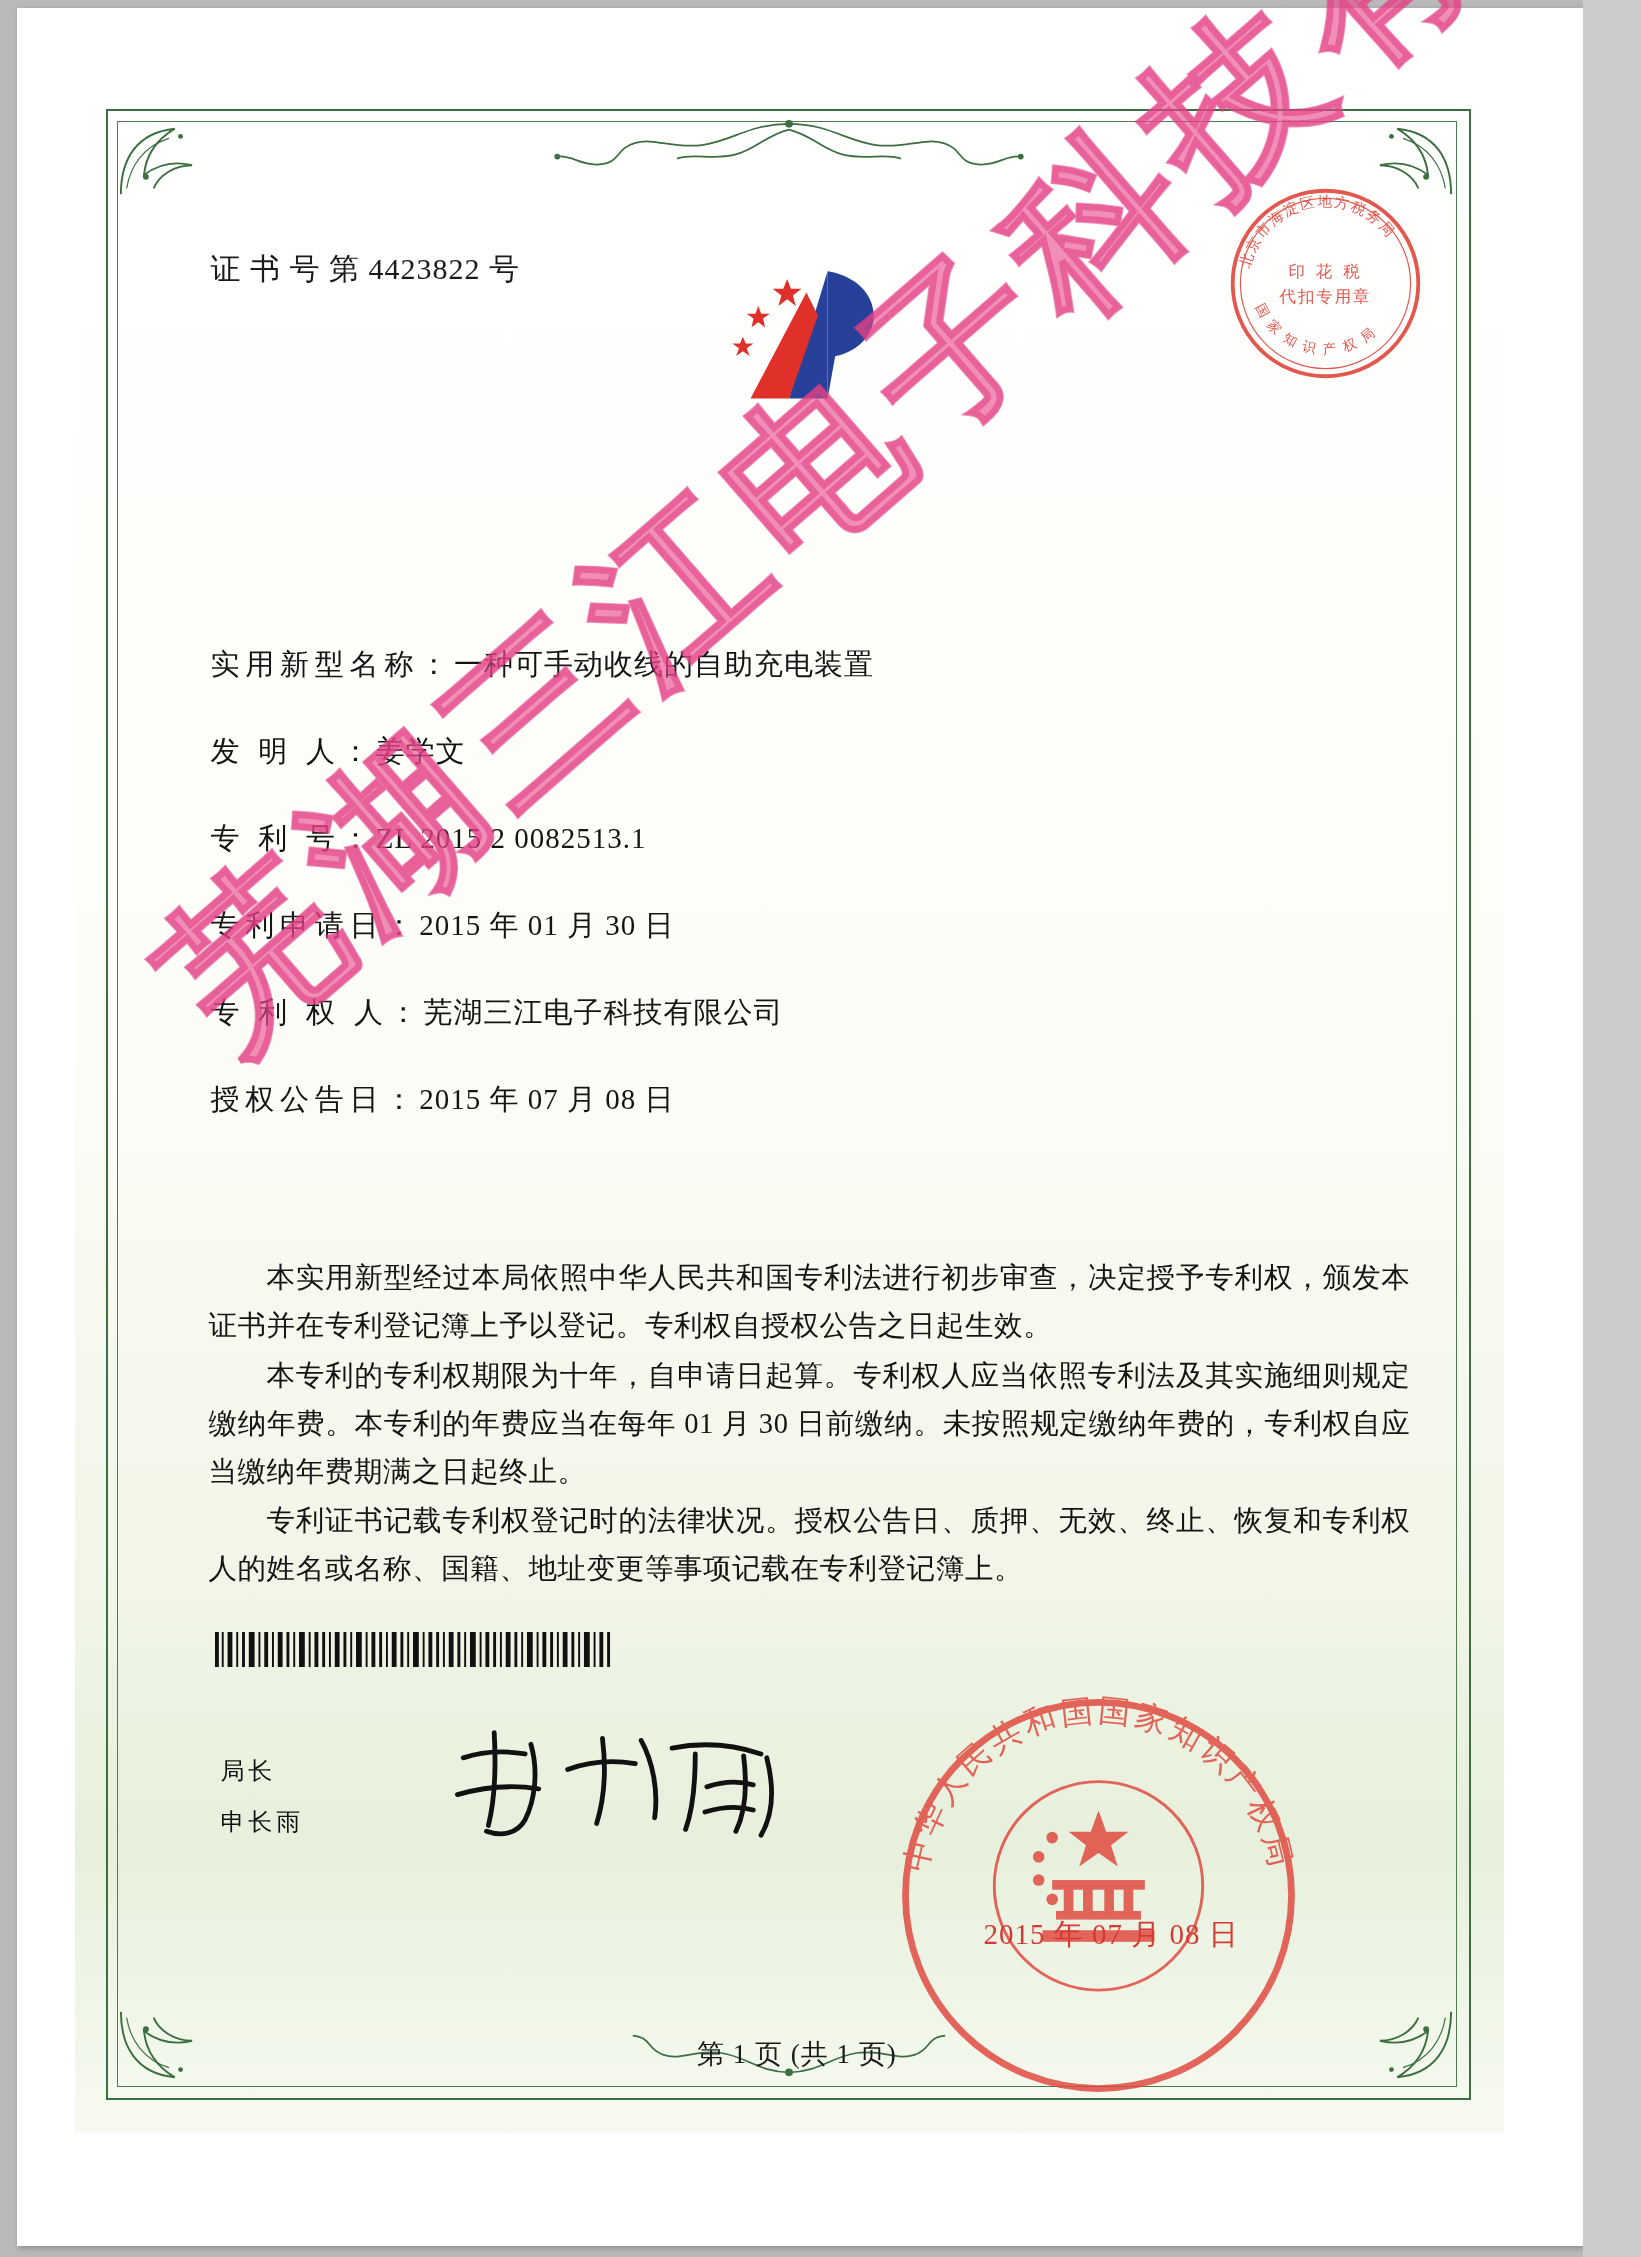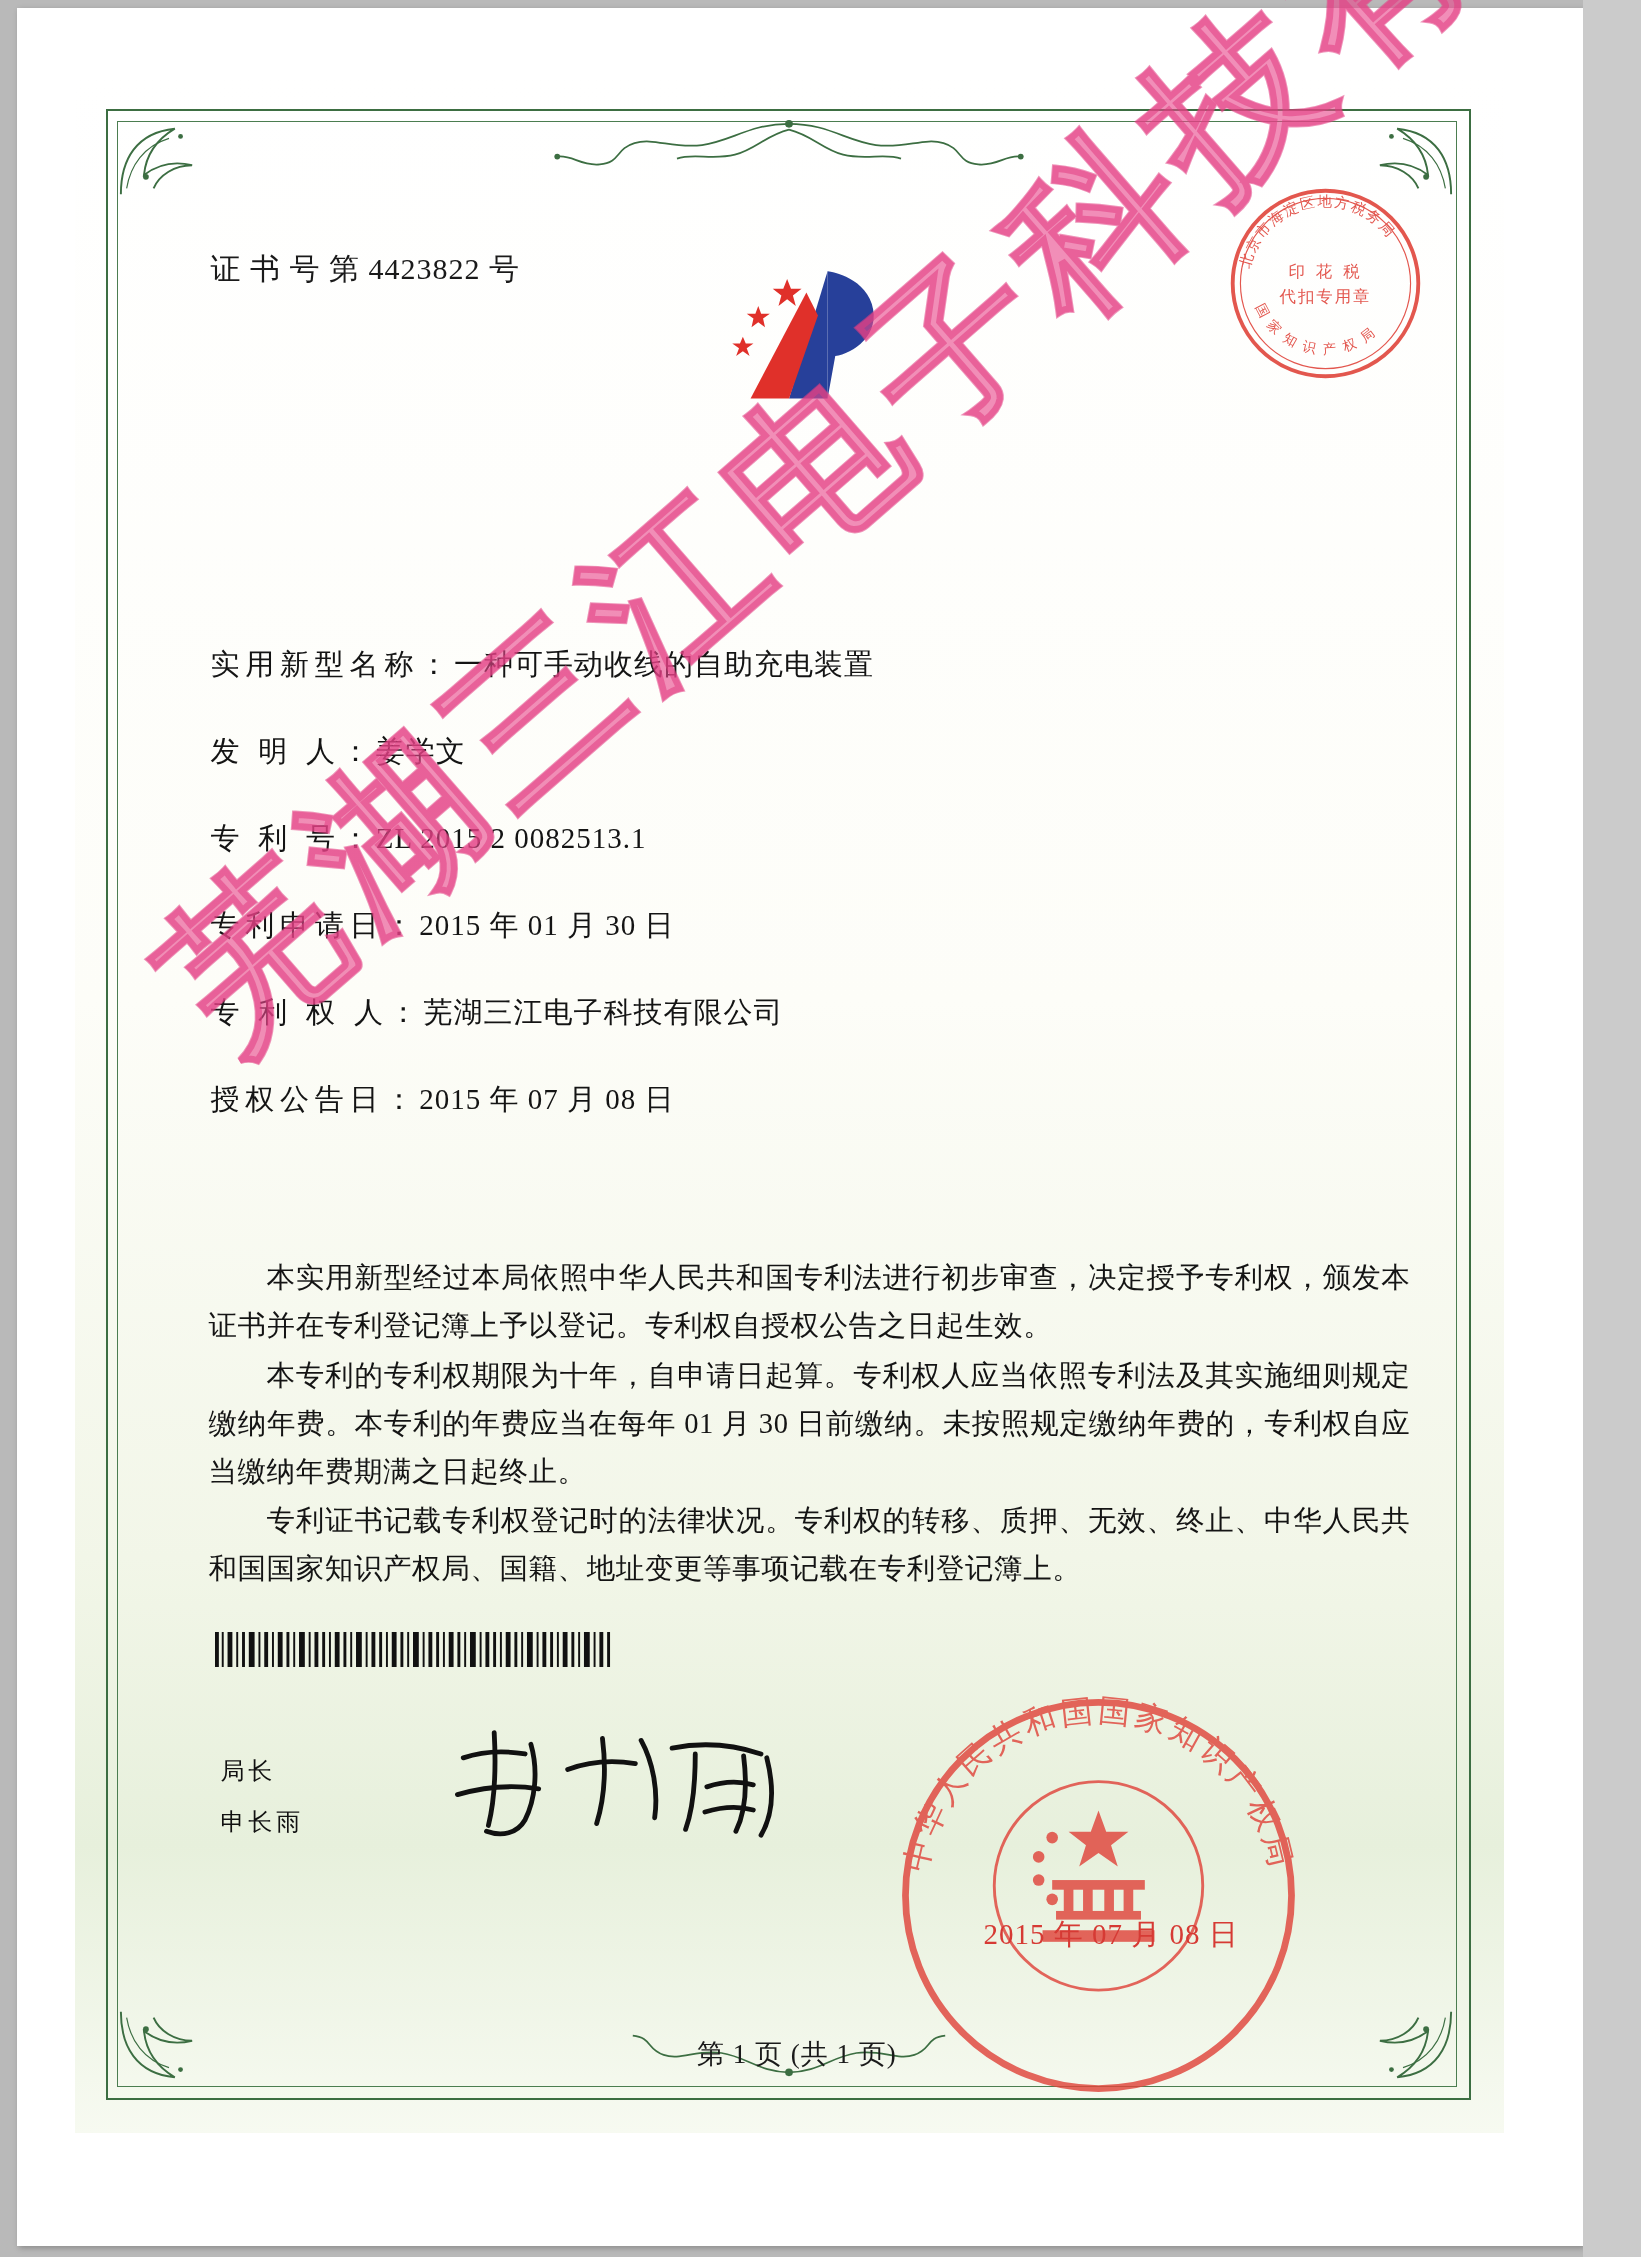--- a/index.html
+++ b/index.html
@@ -379,21 +379,21 @@
         <span class="field-label">专 利 权 人：</span><span class="field-value">芜湖三江电子科技有限公司</span>
       </div>
       <div class="field-row">
         <span class="field-label">授权公告日：</span><span class="field-value">2015 年 07 月 08 日</span>
       </div>
     </div>
 
     <div class="body-text">
       <p>本实用新型经过本局依照中华人民共和国专利法进行初步审查，决定授予专利权，颁发本证书并在专利登记簿上予以登记。专利权自授权公告之日起生效。</p>
       <p>本专利的专利权期限为十年，自申请日起算。专利权人应当依照专利法及其实施细则规定缴纳年费。本专利的年费应当在每年 01 月 30 日前缴纳。未按照规定缴纳年费的，专利权自应当缴纳年费期满之日起终止。</p>
-      <p>专利证书记载专利权登记时的法律状况。专利权的转移、质押、无效、终止、中华人民共和国国家知识产权局、国籍、地址变更等事项记载在专利登记簿上。</p>
+      <p>专利证书记载专利权登记时的法律状况。授权公告日、质押、无效、终止、恢复和专利权人的姓名或名称、国籍、地址变更等事项记载在专利登记簿上。</p>
     </div>
 
     <div class="barcode">
       <svg viewBox="0 0 410 36" preserveAspectRatio="none">
         <g fill="#111">
           <rect x="0" y="0" width="4" height="36"></rect>
             <rect x="7" y="0" width="2" height="36"></rect>
           <rect x="13" y="0" width="5" height="36"></rect>
             <rect x="22" y="0" width="2" height="36"></rect>
           <rect x="28" y="0" width="3" height="36"></rect>

